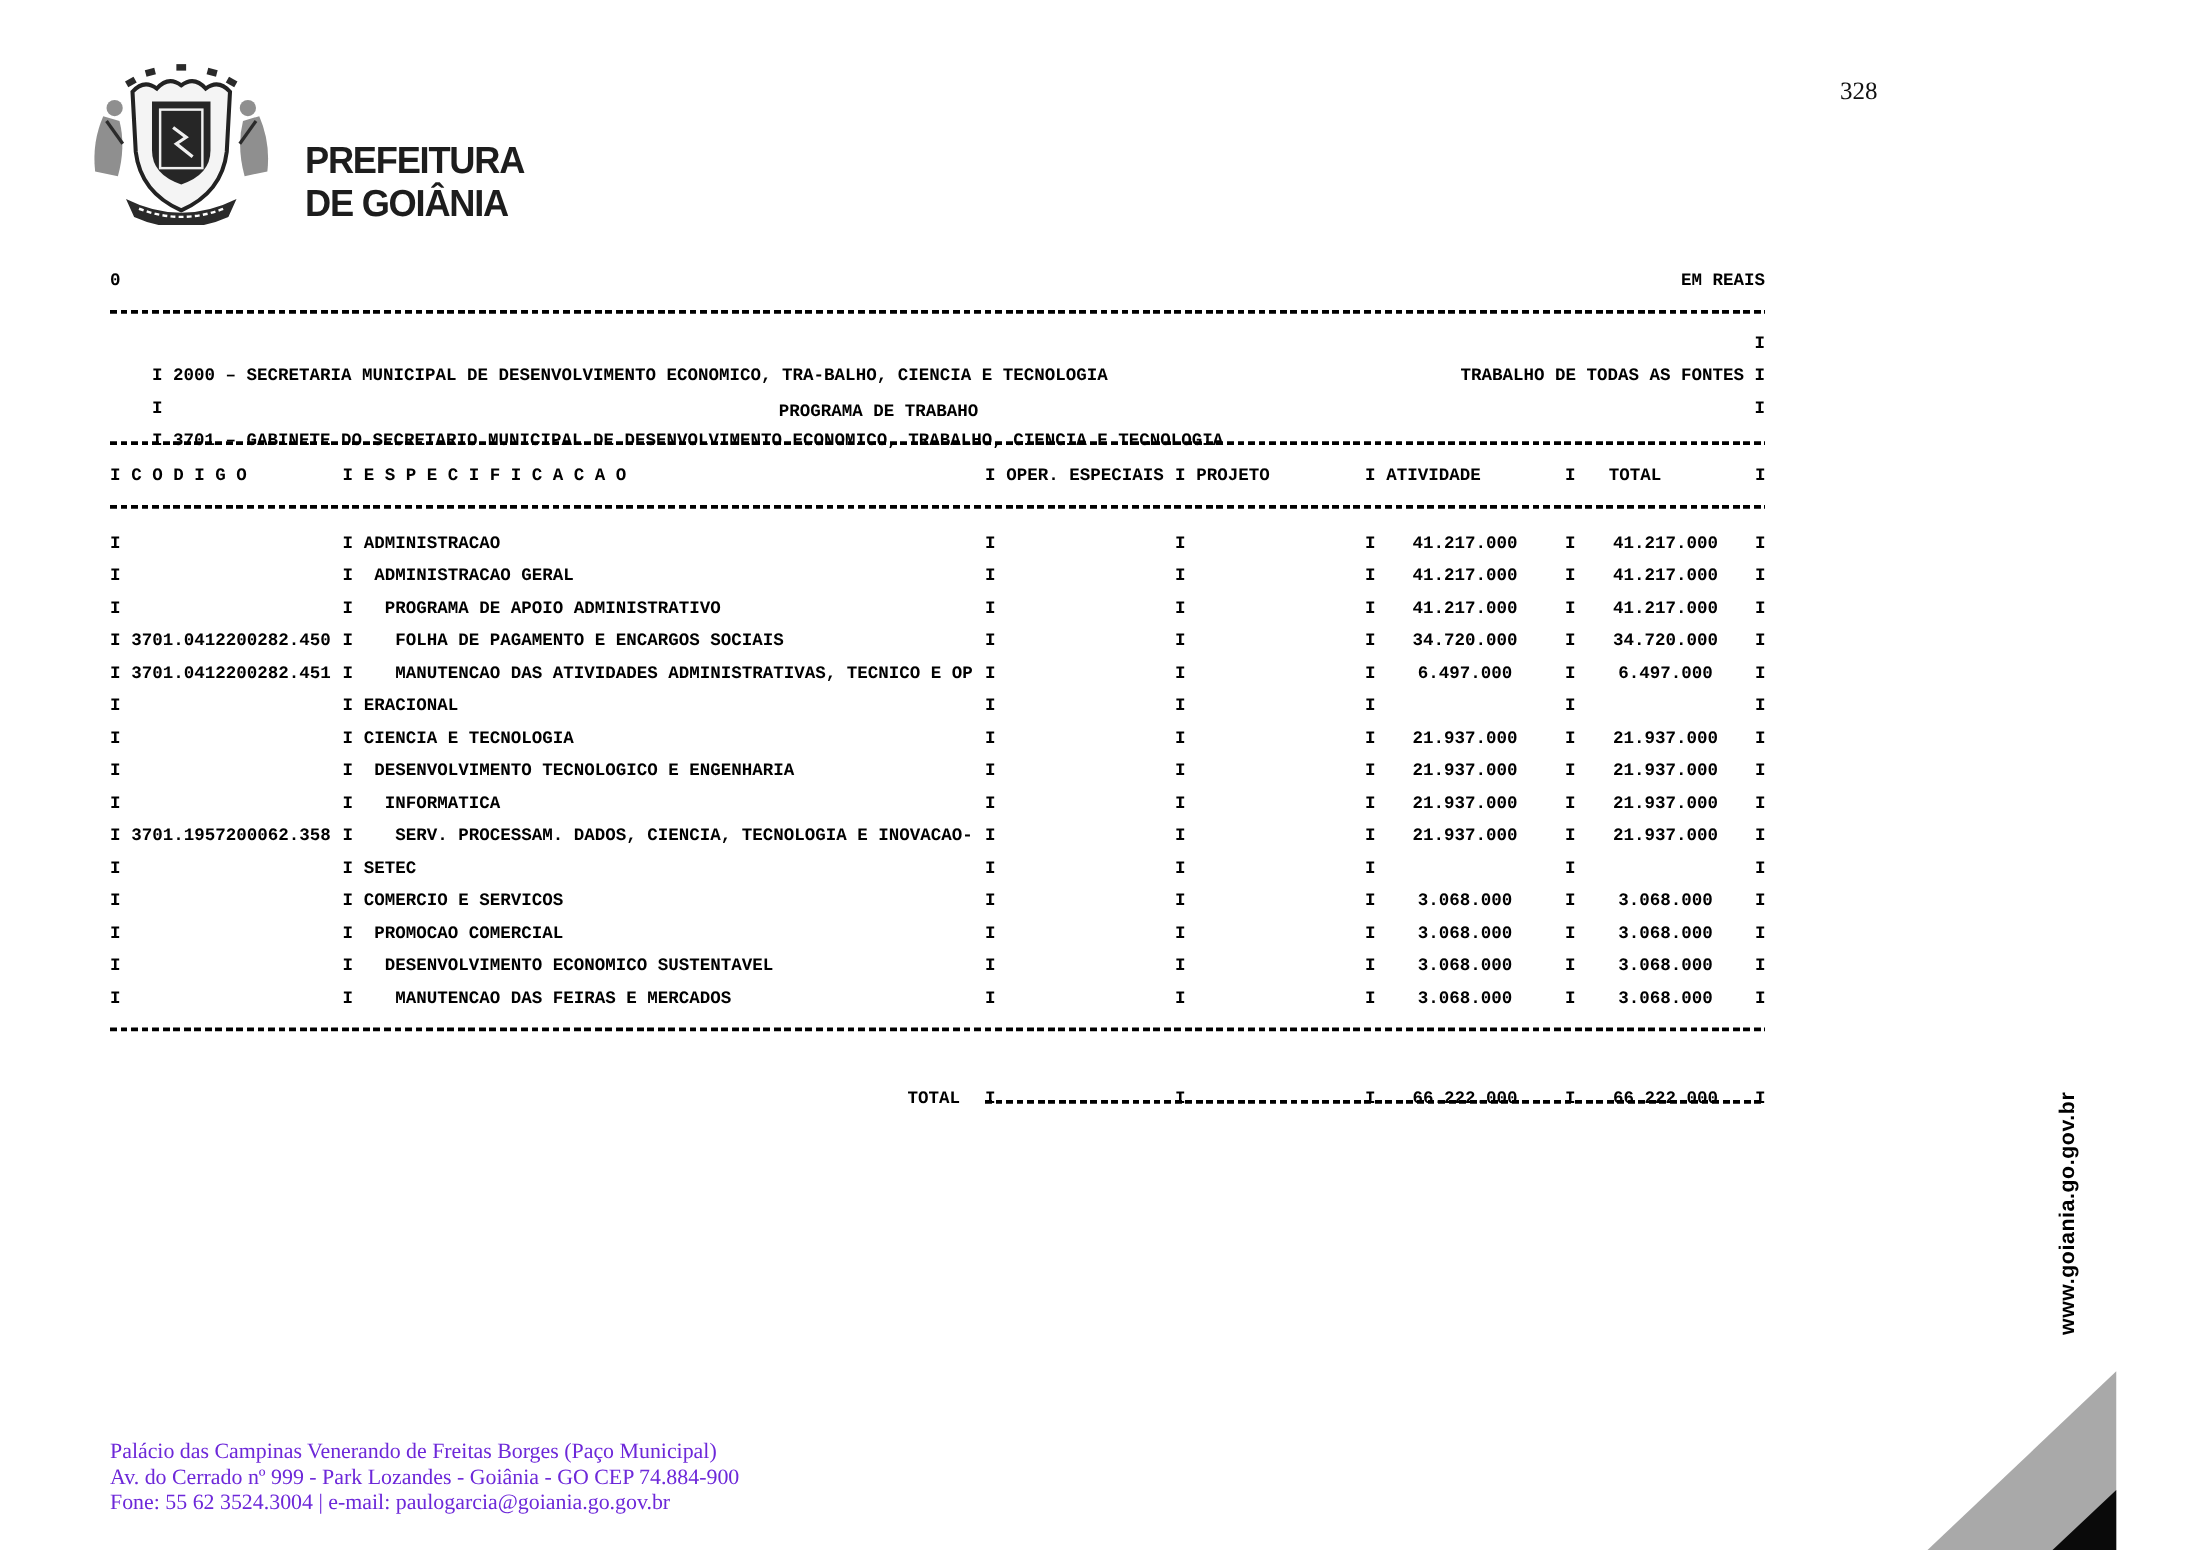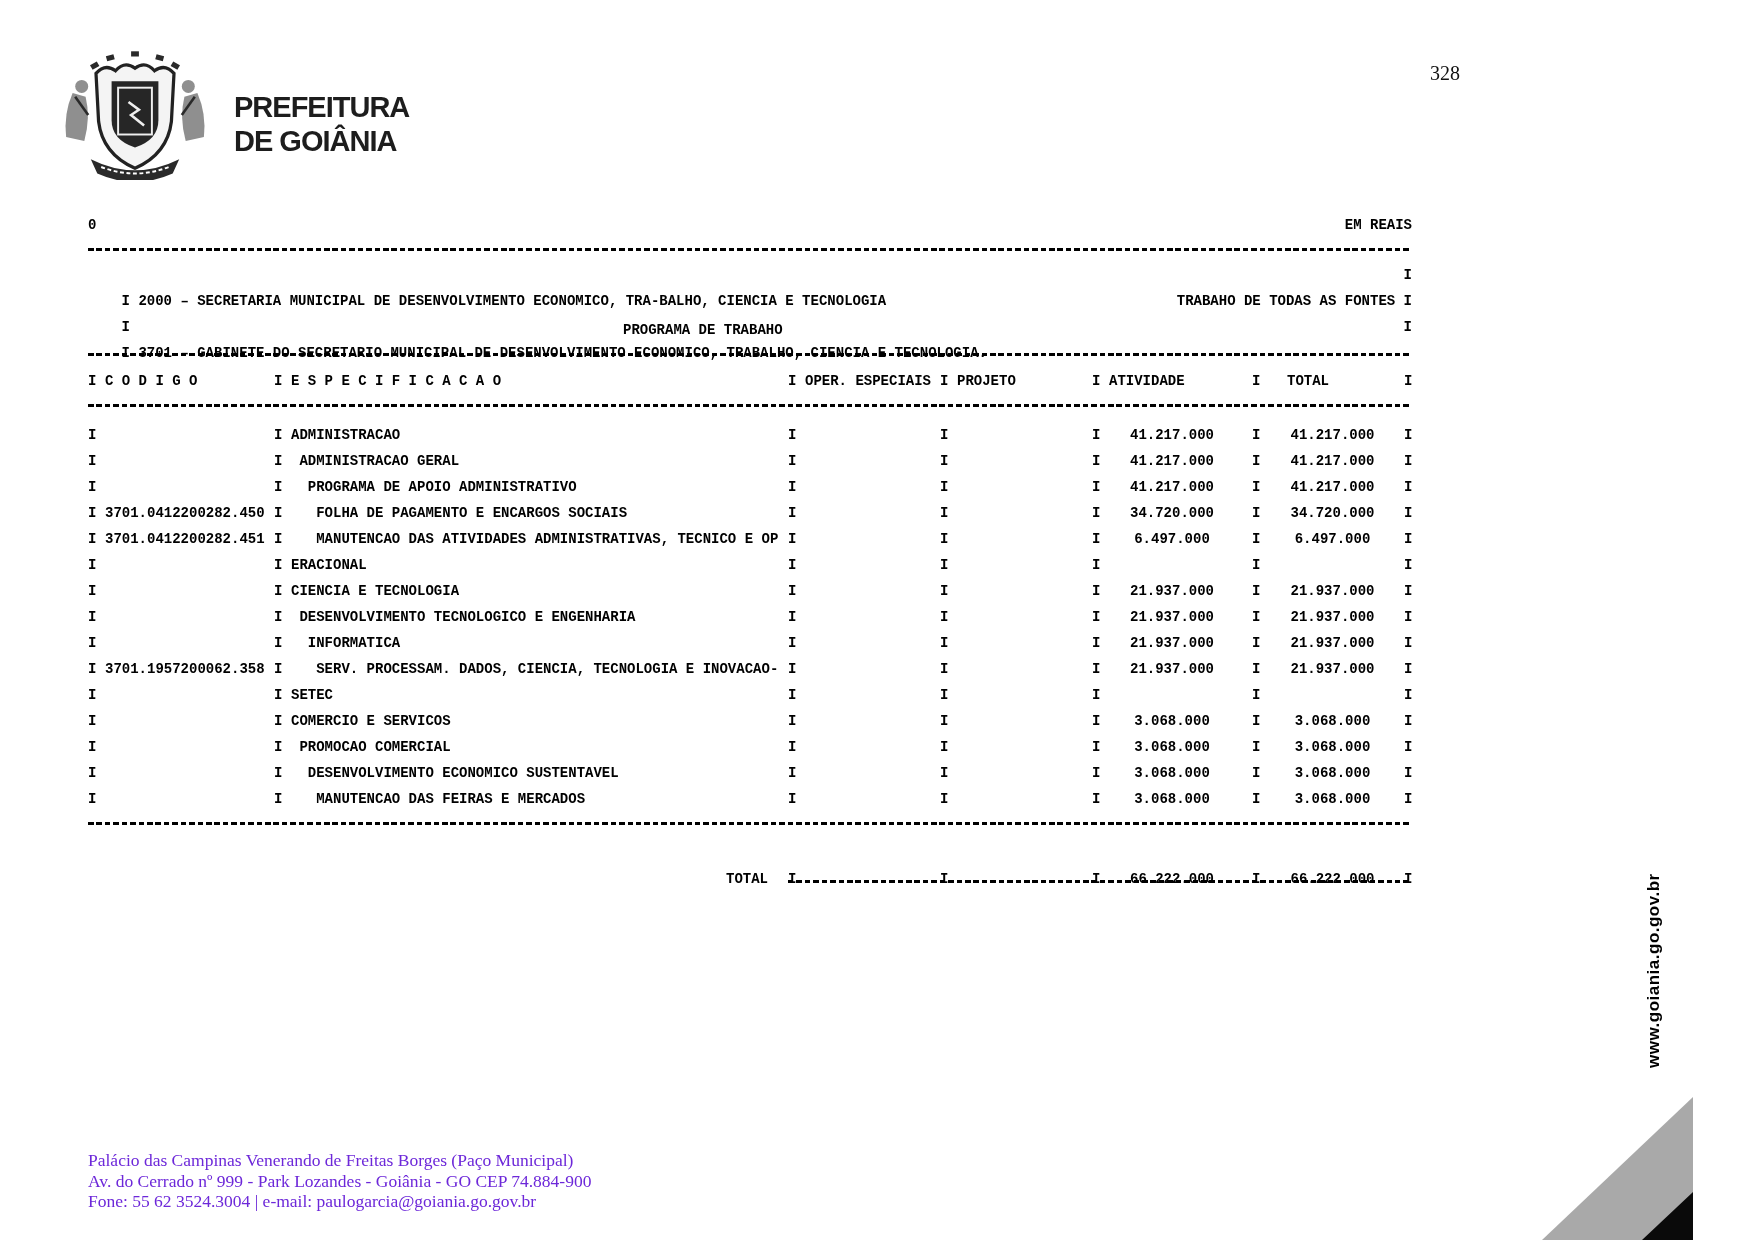--- a/index.html
+++ b/index.html
@@ -3,24 +3,24 @@
 <meta charset="utf-8">
 <style>
   html,body{margin:0;padding:0;}
   body{
     width:1754px;height:1240px;position:relative;overflow:hidden;
     background:#ffffff;color:#000;
     font-family:"Liberation Sans",sans-serif;
   }
   
   .pagenum{
-    position:absolute;left:1430px;top:62px;
+    position:absolute;left:1472px;top:62px;
     font:20px "Liberation Serif",serif;color:#111;
   }
-  .logo{position:absolute;left:56px;top:50px;display:flex;align-items:center;}
+  .logo{position:absolute;left:66px;top:50px;display:flex;align-items:flex-end;}
   .crest{width:158px;height:130px;}
   .logo-text{
     margin-left:20px;margin-top:18px;
     font-family:"Liberation Sans",sans-serif;
     font-weight:bold;font-size:29px;line-height:33px;
     letter-spacing:-1px;color:#1d1d1d;transform:scaleY(1.04);
   }
   
   .report{
     position:absolute;left:88px;top:0;width:1324px;height:920px;
@@ -121,21 +121,21 @@
 
   <div class="hr hr1"></div>
 
   <div class="rline bline bline1">
     <span>I 2000 – SECRETARIA MUNICIPAL DE DESENVOLVIMENTO ECONOMICO, TRA-BALHO, CIENCIA E TECNOLOGIA</span>
     <span class="r">I</span>
   </div>
   <div class="rline bline bline2">
     <span>I</span>
     <span class="c">PROGRAMA DE TRABAHO</span>
-    <span class="r">TRABAHO DE TODAS AS FONTES I</span>
+    <span class="r">TRABALHO DE TODAS AS FONTES I</span>
   </div>
   <div class="rline bline bline3">
     <span>I 3701 – GABINETE DO SECRETARIO MUNICIPAL DE DESENVOLVIMENTO ECONOMICO, TRABALHO, CIENCIA E TECNOLOGIA.</span>
     <span class="r">I</span>
   </div>
 
   <div class="hr hr2"></div>
 
   <div class="rline trow header-row">
     <span class="cell c-code">

